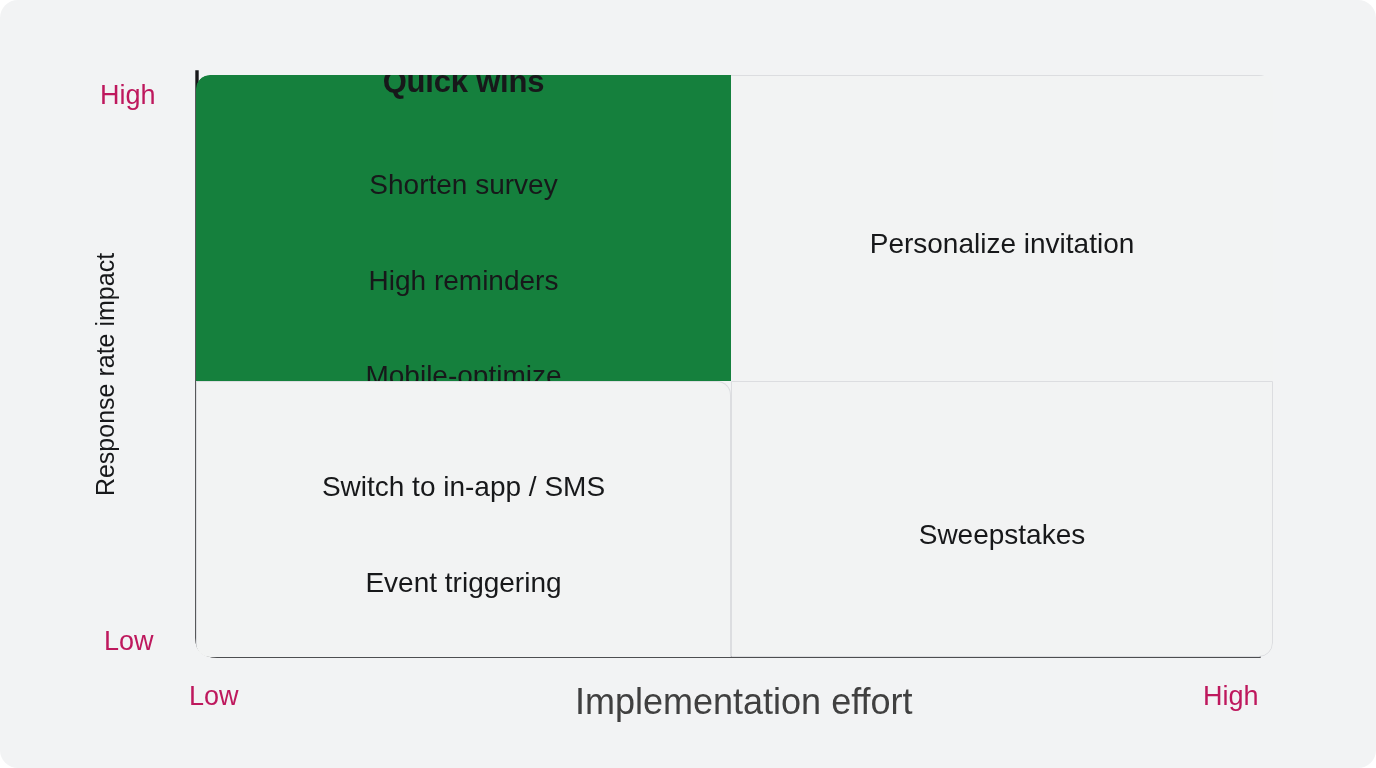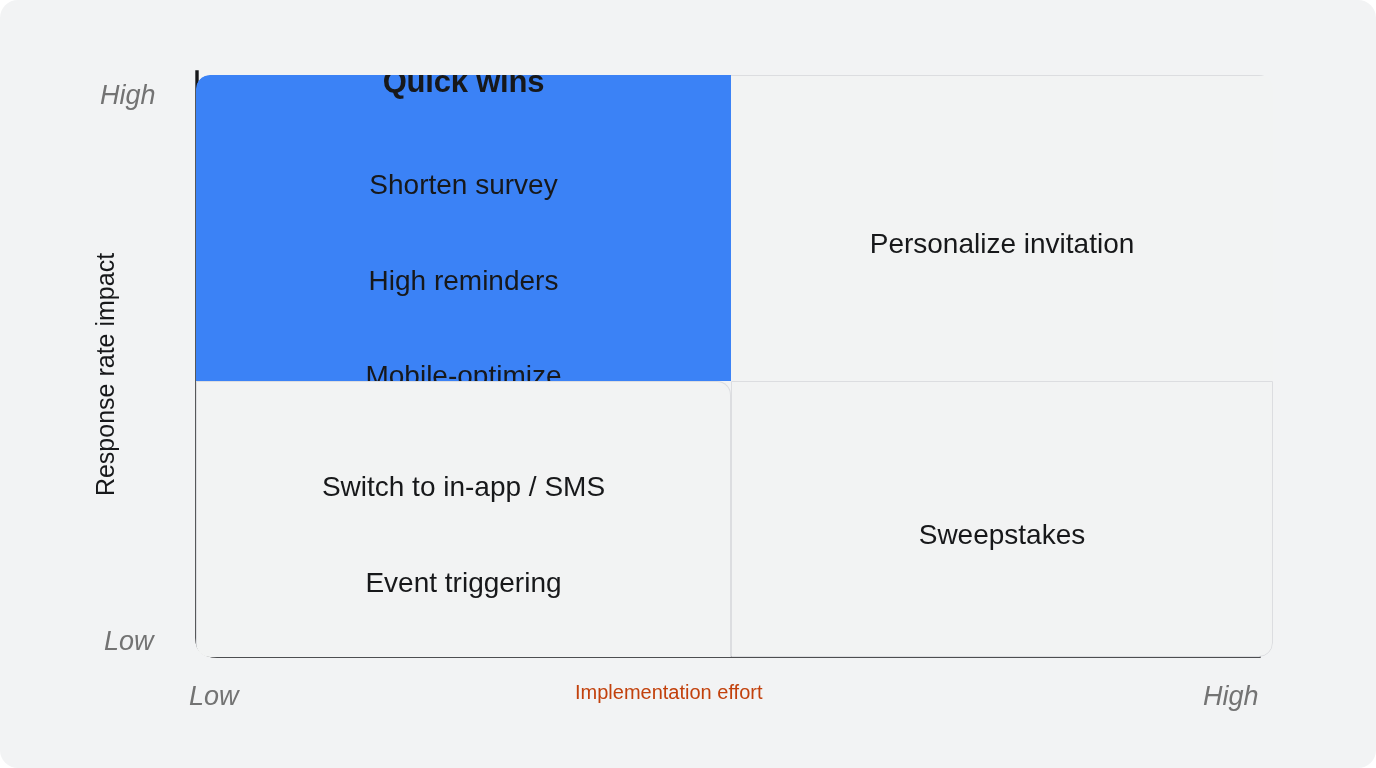--- a/index.html
+++ b/index.html
@@ -47,21 +47,21 @@
     background: #f2f3f3;
     display: flex;
     flex-direction: column;
     align-items: center;
     justify-content: center;
     text-align: center;
     color: #17181a;
   }
 
   .quadrant.q-tl {
-    background: #3b82f6;
+    background: #15803d;
     border-radius: 14px 0 0 0;
     text-align: center;
   }
   .quadrant.q-tr {
     border-top: 1px solid #dcdde0;
     border-right: 1px solid #dcdde0;
     border-left: 1px solid #dcdde0;
     border-radius: 0 14px 0 0;
   }
   .quadrant.q-bl {
@@ -109,37 +109,36 @@
     top: 70px;
     width: 1068px;
     height: 590px;
     pointer-events: none;
   }
 
   
   .axis-label {
     position: absolute;
     font-size: 27px;
-    color: #737373;
-    white-space: nowrap;
-    font-style: italic;
+    color: #be185d;
+    white-space: nowrap;
   }
 
   #y-high { left: 100px; top: 80px; }
   #y-low  { left: 104px; top: 626px; }
 
   #x-low  { left: 189px; top: 681px; }
   #x-high { left: 1203px; top: 681px; }
 
   #x-title {
     position: absolute;
     left: 575px;
     top: 681px;
-    font-size: 20px;
-    color: #c2410c;
+    font-size: 36px;
+    color: #404040;
     white-space: nowrap;
   }
 
   #y-title {
     position: absolute;
     left: -45px;
     top: 360px;
     width: 300px;
     transform: rotate(-90deg);
     transform-origin: center center;

